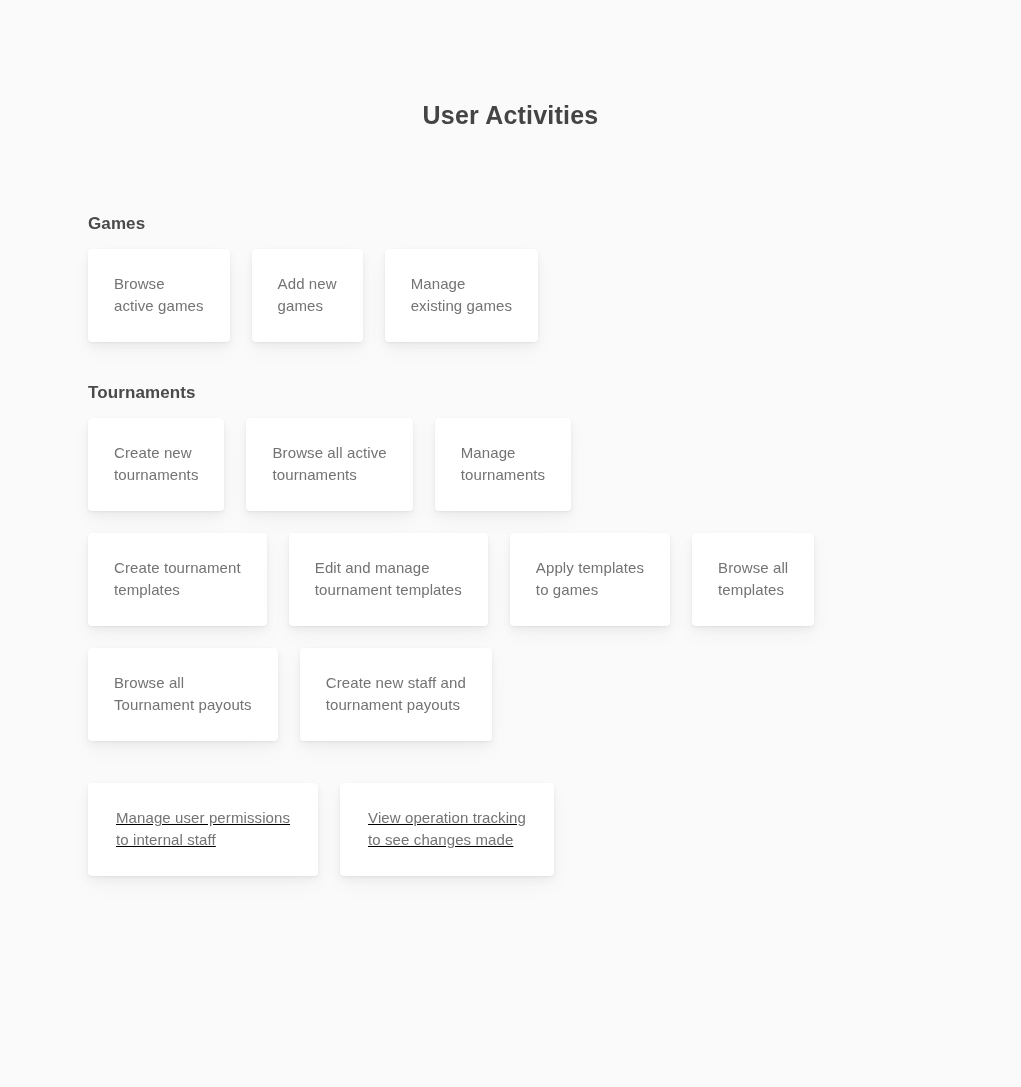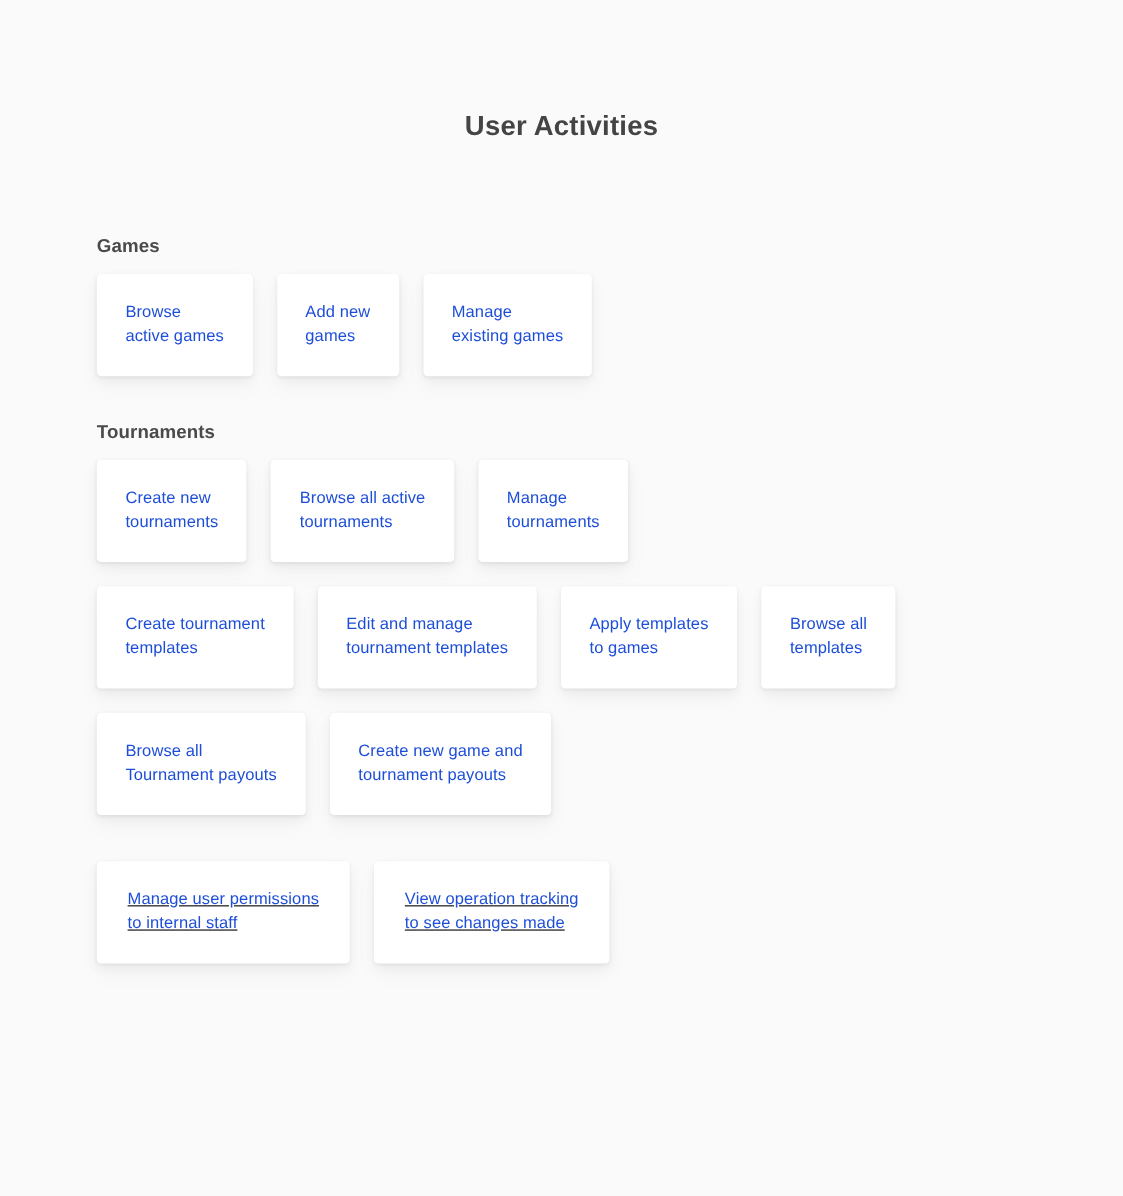--- a/index.html
+++ b/index.html
@@ -78,21 +78,21 @@
     box-sizing: border-box;
     cursor: pointer;
   }
   .card:last-child {
     margin-right: 0;
   }
 
   .card-label {
     font-size: 15px;
     line-height: 22px;
-    color: #1d4ed8;
+    color: #737373;
     white-space: pre-line;
     letter-spacing: 0.1px;
   }
 
   
   .row-games .card { min-width: 0; }
   .row-t1 .card { min-width: 0; }
   .row-t2 .card { min-width: 0; }
   .row-t3 .card { min-width: 0; }
   .row-um .card { padding-left: 28px; padding-right: 28px; text-decoration: underline; }
@@ -161,21 +161,21 @@
 templates</span>
         </div>
       </div>
 
       <div class="card-row row-t3">
         <div class="card">
           <span class="card-label">Browse all
 Tournament payouts</span>
         </div>
         <div class="card">
-          <span class="card-label">Create new game and
+          <span class="card-label">Create new staff and
 tournament payouts</span>
         </div>
       </div>
     </section>
 
     <section class="section section-user-management">
 
       <div class="card-row row-um">
         <div class="card">
           <span class="card-label">Manage user permissions

